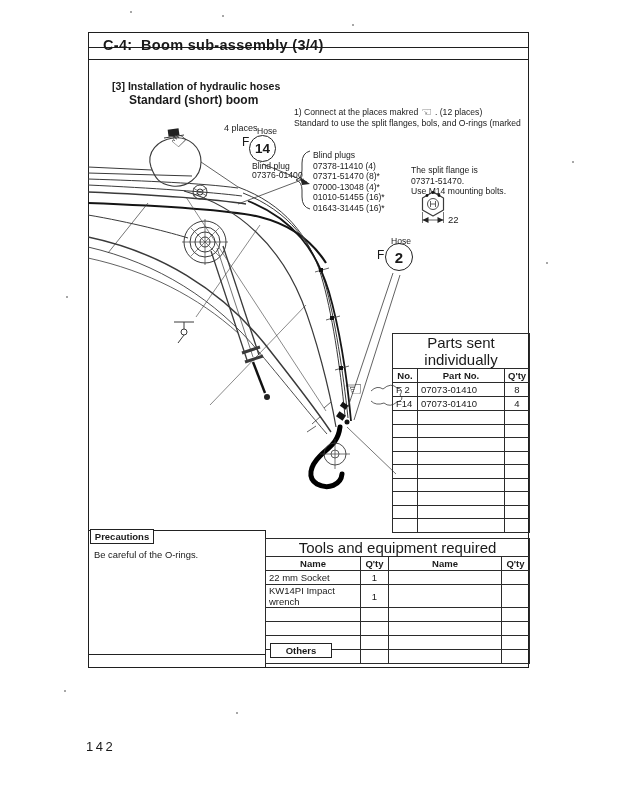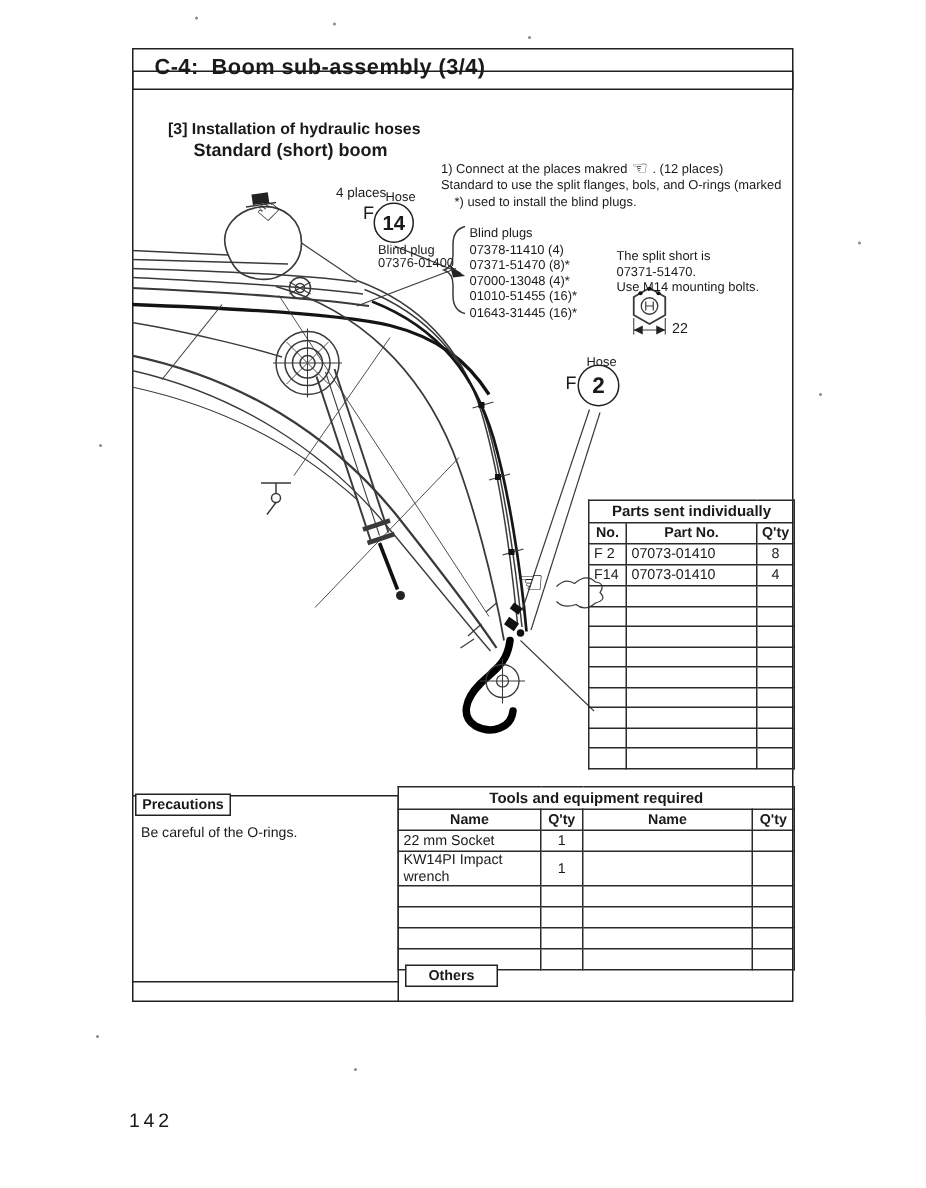--- a/index.html
+++ b/index.html
@@ -22,21 +22,21 @@
   .instr .row1 { display:flex; align-items:center; gap:3px; }
   .hand { line-height:1; color:#222; }
   .callout-circle {
     border:1.4px solid #222; border-radius:50%;
     display:flex; align-items:center; justify-content:center;
     font-weight:bold; background:rgba(255,255,255,.6);
   }
   table { border-collapse:collapse; table-layout:fixed; }
   .grid td, .grid th { border:1px solid #2b2b2b; font-size:9.5px; padding:0 3px; overflow:hidden; }
   .grid th { font-weight:bold; text-align:center; }
-  .grid .ttl { font-weight:bold; font-size:10px; text-align:center; }
+  .grid .ttl { font-weight:normal; font-size:15px; text-align:center; }
   .grid .c { text-align:center; }
   .label-box {
     border:1.2px solid #222; font-weight:bold; font-size:9.5px;
     text-align:center; line-height:13px; background:#fff;
   }
   .hline { background:#222; height:1.3px; }
   .vline { background:#222; width:1.3px; }
   .speck { width:2px; height:2px; background:#8a8a8a; border-radius:50%; }
   svg { pointer-events:none; }
 </style>
@@ -51,21 +51,20 @@
   <div class="abs bold" style="left:112px;top:80px;font-size:10.6px;">[3] Installation of hydraulic hoses</div>
   <div class="abs bold" style="left:129px;top:93px;font-size:12px;">Standard (short) boom</div>
 
   <div class="abs instr" style="left:294px;top:106px;">
     <div class="row1">
       <span>1) Connect at the places makred</span>
       <span class="hand" style="font-size:12px;">☜</span>
       <span>. (12 places)</span>
     </div>
     <div>Standard to use the split flanges, bols, and O-rings (marked</div>
-    <div style="padding-left:9px;">*) used to install the blind plugs.</div>
   </div>
 
   <svg class="abs" style="left:88px;top:75px;" width="442" height="458" viewBox="0 0 442 458">
     <g stroke="#3a3a3a" fill="none" stroke-width="1">
 
       <path d="M0,92 L64,95"></path>
       <path d="M0,98 L104,101"></path>
       <path d="M0,104 C60,106 112,108 150,113"></path>
       <path d="M0,110 C64,113 122,117 154,121"></path>
       <path d="M0,117 C70,120 132,125 158,129" stroke-width="1.4"></path>
@@ -165,21 +164,21 @@
   <div class="abs t85" style="left:313px;top:150px;">
     <div>Blind plugs</div>
     <div>07378-11410 (4)</div>
     <div>07371-51470 (8)*</div>
     <div>07000-13048 (4)*</div>
     <div>01010-51455 (16)*</div>
     <div>01643-31445 (16)*</div>
   </div>
 
   <div class="abs t85" style="left:411px;top:165px;">
-    <div>The split short is</div>
+    <div>The split flange is</div>
     <div>07371-51470.</div>
     <div>Use M14 mounting bolts.</div>
   </div>
   <div class="abs" style="left:448px;top:214px;font-size:9.5px;">22</div>
 
   <div class="abs t85" style="left:391px;top:236px;">Hose</div>
   <div class="abs" style="left:377px;top:248px;font-size:12px;">F</div>
   <div class="abs callout-circle" style="left:385px;top:243px;width:28px;height:28px;font-size:15px;">
     <span>2</span>
   </div>
@@ -259,21 +258,21 @@
   </tbody>
     </table>
 
   <div class="abs hline" style="left:88px;top:530px;width:178px;"></div>
   <div class="abs vline" style="left:265px;top:530px;height:138px;"></div>
   <div class="abs hline" style="left:88px;top:654px;width:178px;"></div>
 
   <div class="abs label-box" style="left:90px;top:529px;width:64px;height:15px;">Precautions</div>
   <div class="abs" style="left:94px;top:549px;font-size:9.4px;">Be careful of the O-rings.</div>
 
-  <table class="abs grid" style="left:265px;top:524px;width:264px;border-radius:31px;">
+  <table class="abs grid" style="left:265px;top:538px;width:264px;border-radius:31px;">
     <colgroup>
         <col style="width:95px;">
         <col style="width:28px;">
         <col style="width:113px;">
         <col style="width:28px;">
       </colgroup>
     <tbody>
         <tr style="height:15px;">
           <td class="ttl" colspan="4">Tools and equipment required</td>
         </tr>

